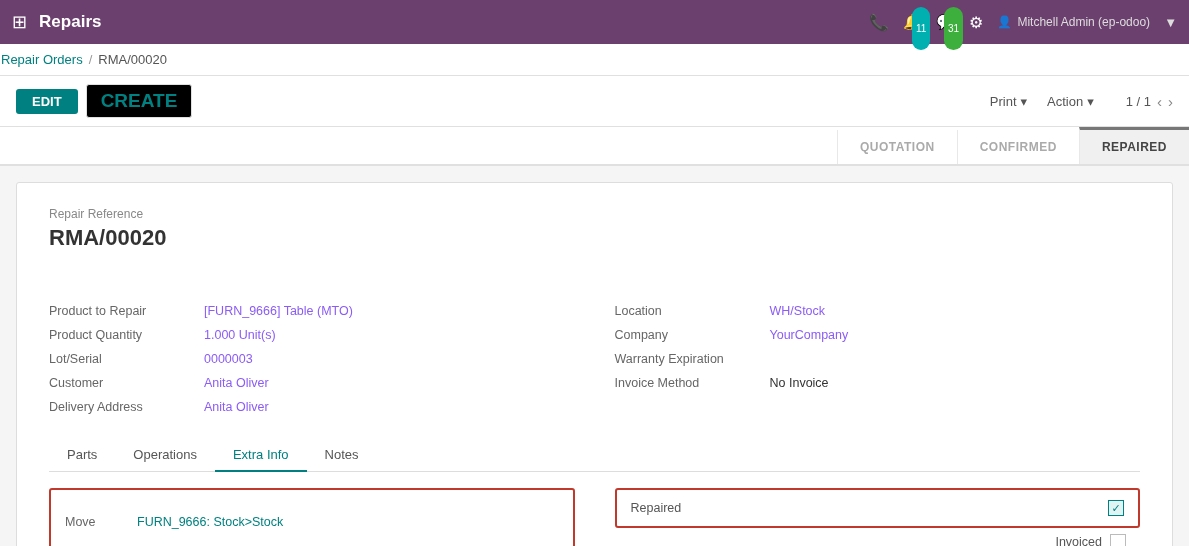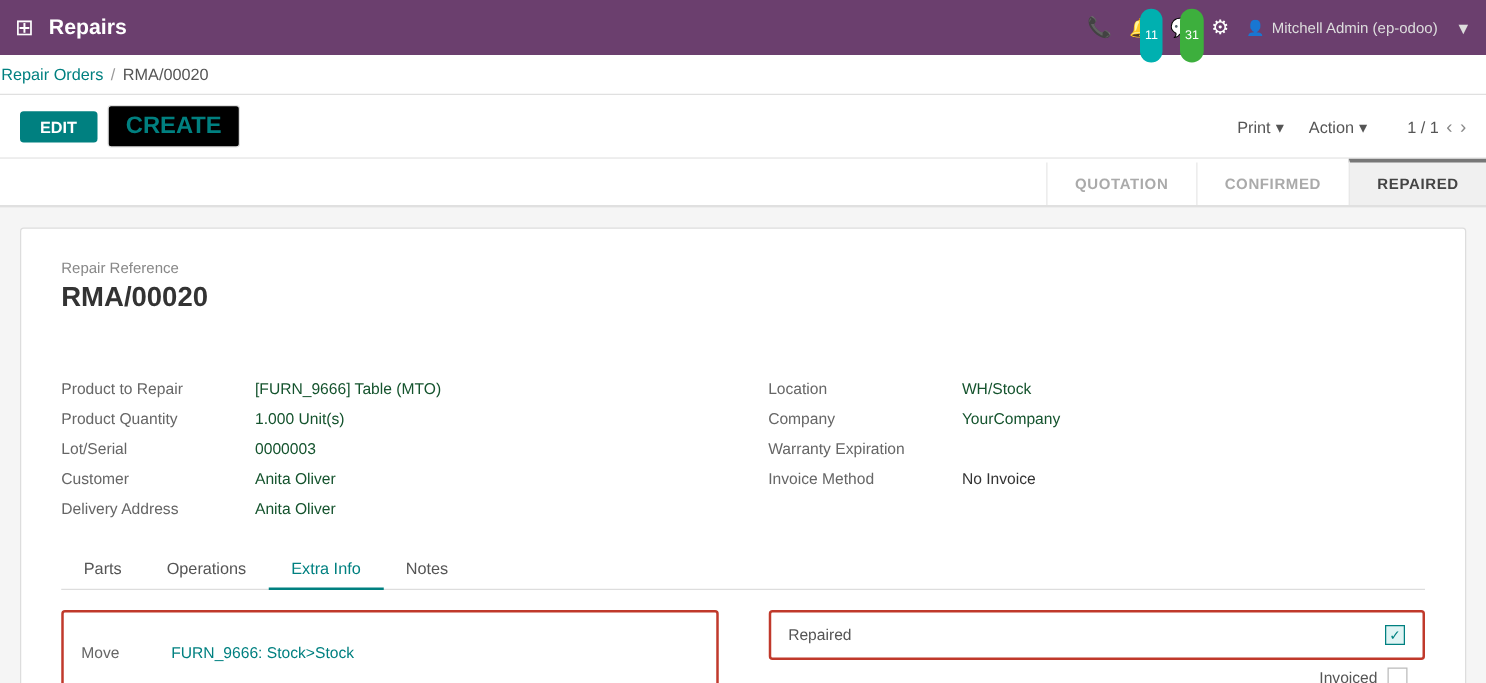--- a/index.html
+++ b/index.html
@@ -113,21 +113,21 @@
 
     .fields-grid {
       display: grid;
       grid-template-columns: 1fr 1fr;
       gap: 0 40px;
       margin-bottom: 20px;
       margin-top: 48px;
     }
     .field-row { display: flex; align-items: baseline; padding: 5px 0; }
     .field-label { color: #666; font-size: 12.5px; width: 155px; flex-shrink: 0; }
-    .field-value { color: #14532d; font-size: 12.5px; cursor: pointer; }
+    .field-value { color: #8b5cf6; font-size: 12.5px; cursor: pointer; }
     .field-value.plain { color: #333; cursor: default; }
     .field-value.muted { color: #aaa; cursor: default; }
 
     
     .tabs-bar {
       display: flex;
       border-bottom: 1px solid #ddd;
       margin-bottom: 16px;
     }
     .tab {

